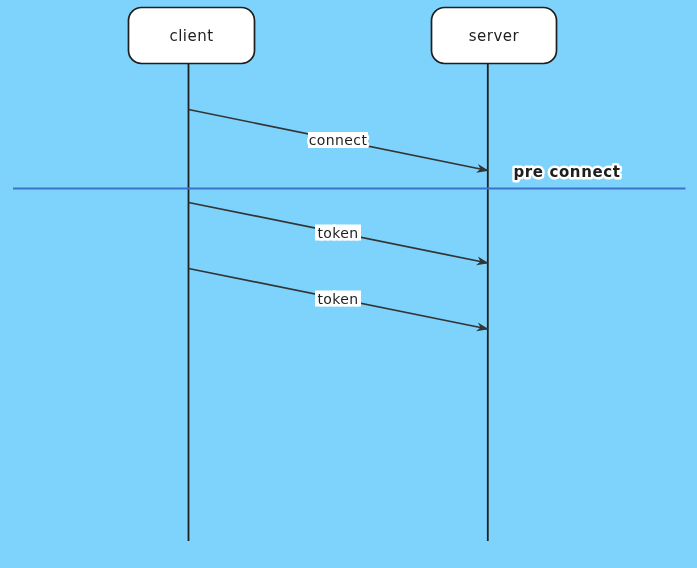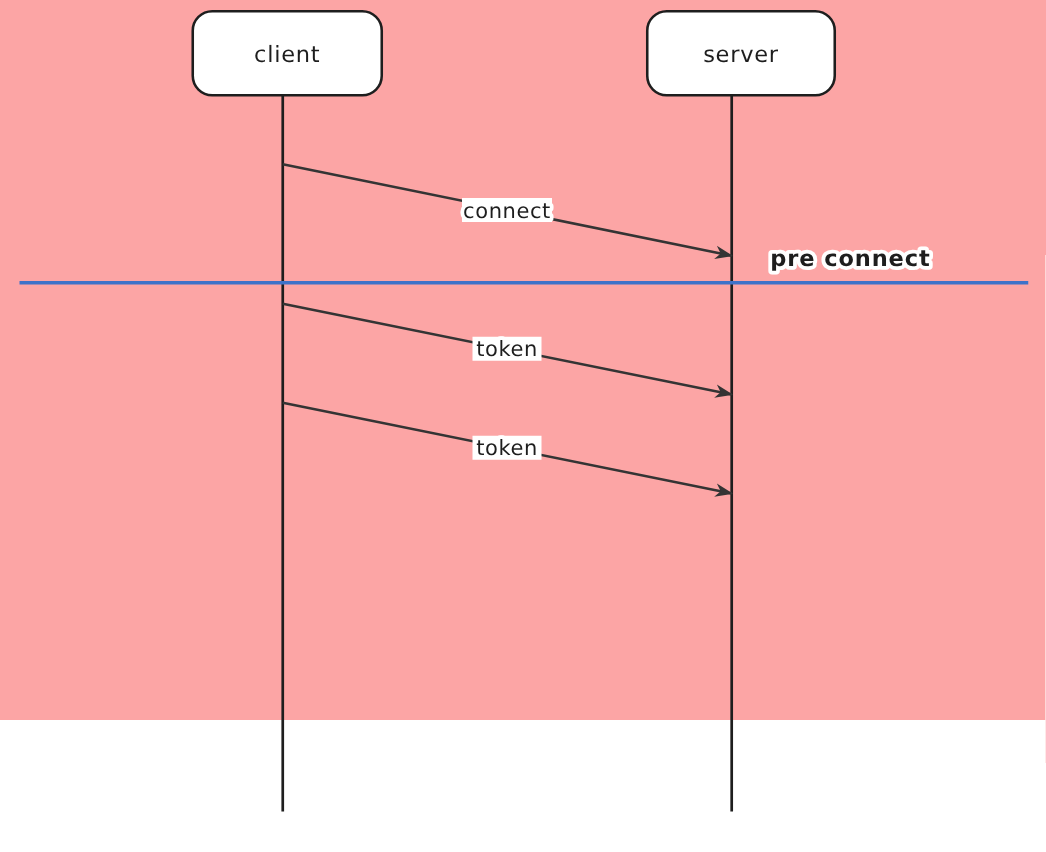--- a/index.html
+++ b/index.html
@@ -6,22 +6,22 @@
     margin: 0;
     padding: 0;
     background: #ffffff;
     width: 697px;
     height: 568px;
     overflow: hidden;
   }
   .canvas-wrap {
     position: relative;
     width: 697px;
-    height: 480px;
-    background: #fca5a5;
+    height: 568px;
+    background: #7dd3fc;
   }
   svg {
     display: block;
   }
   .actor-box {
     fill: #ffffff;
     stroke: #1e1e1e;
     stroke-width: 1.7;
   }
   .lifeline {

